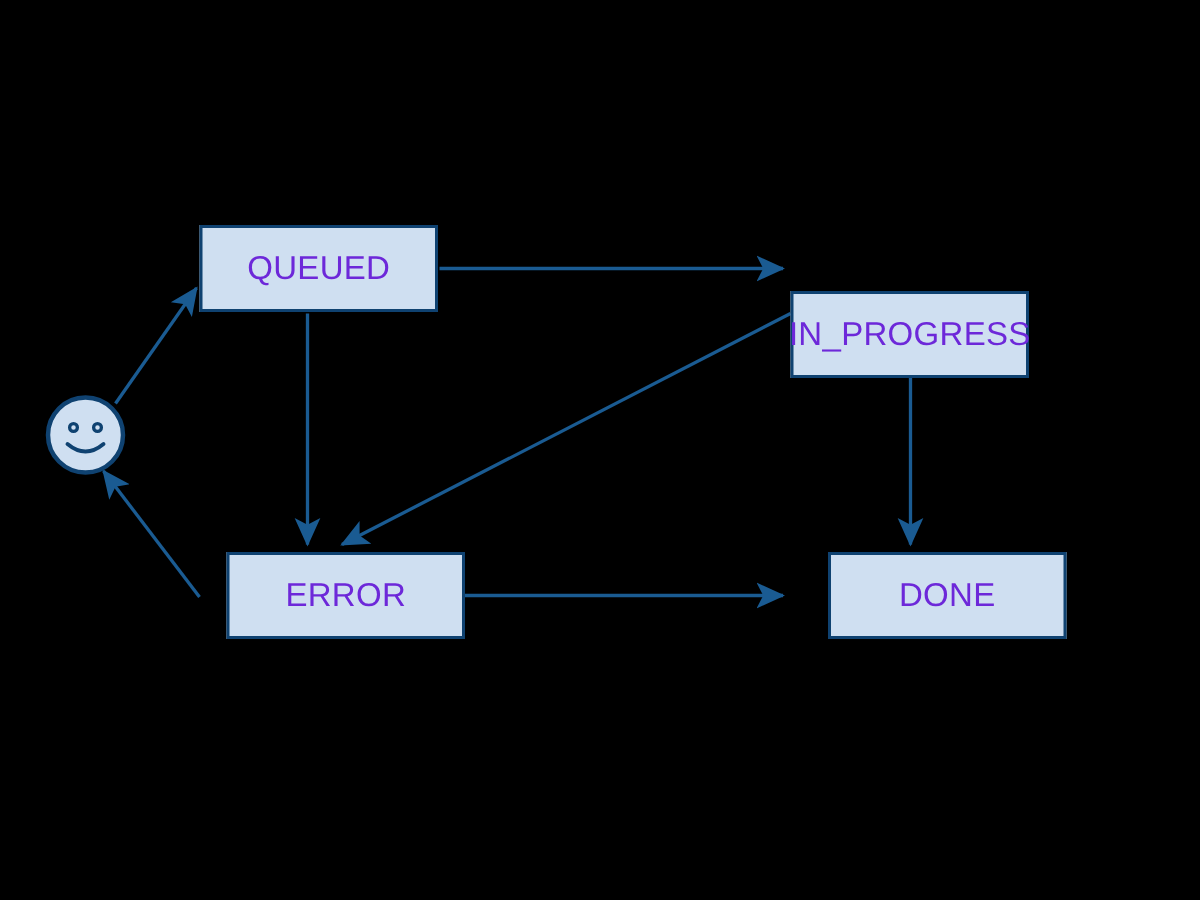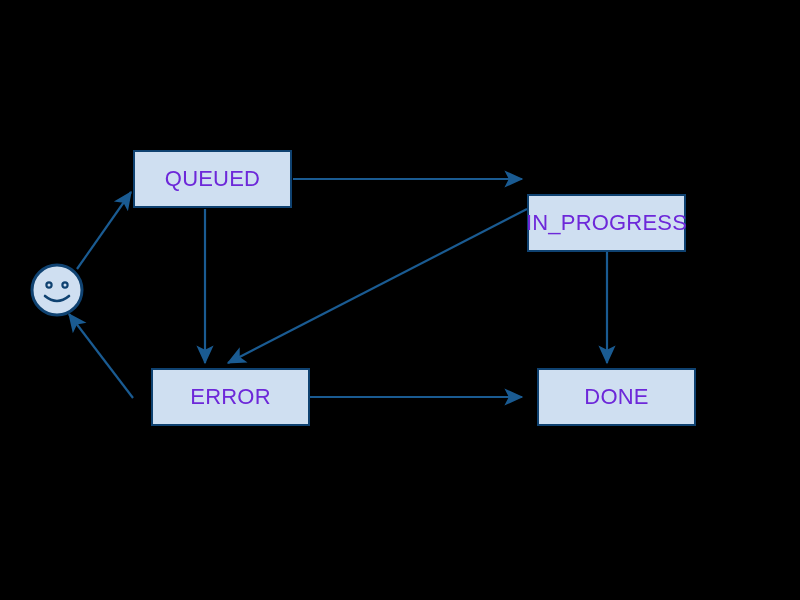--- a/index.html
+++ b/index.html
@@ -41,21 +41,21 @@
     font-family: "Liberation Sans", sans-serif;
     font-size: 22px;
     font-weight: 400;
     letter-spacing: 0.2px;
     white-space: nowrap;
     line-height: 1;
   }
   #node-queued    { left: 133px; top: 150px; width: 159px; height: 58px; }
   #node-inprogress{ left: 527px; top: 150px; width: 159px; height: 58px; margin-top: 44px; }
   #node-error     { left: 133px; top: 368px; width: 159px; height: 58px; margin-left: 18px; }
-  #node-done      { left: 537px; top: 368px; width: 159px; height: 58px; }
+  #node-done      { left: 552px; top: 368px; width: 159px; height: 58px; }
   #node-start {
     position: absolute;
     left: 29px;
     top: 262px;
     width: 56px;
     height: 56px;
   }
 </style>
 </head>
 <body>

